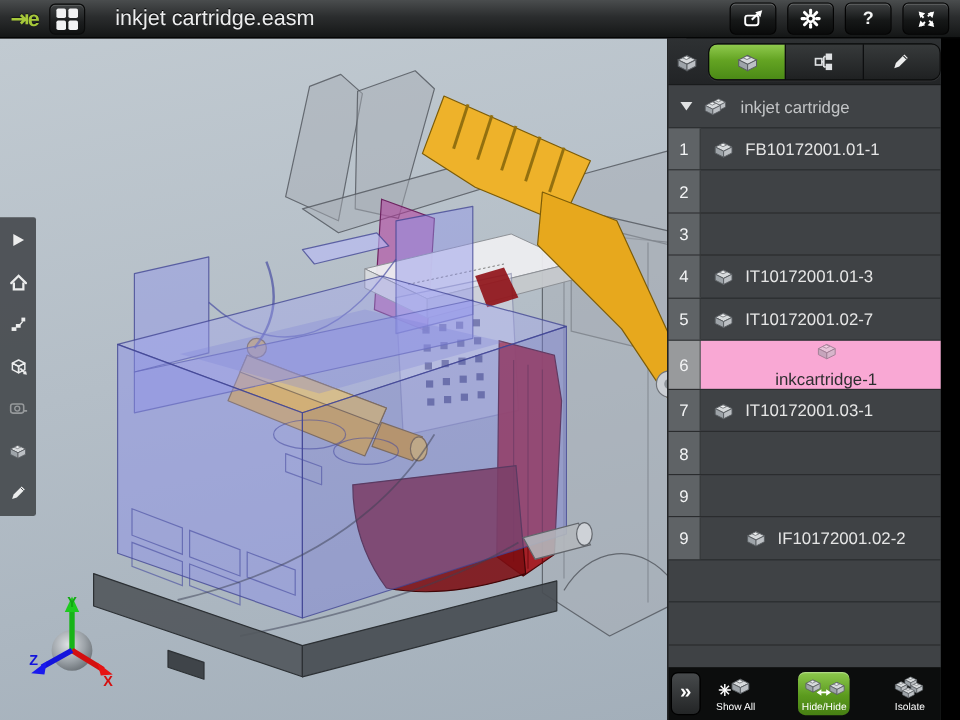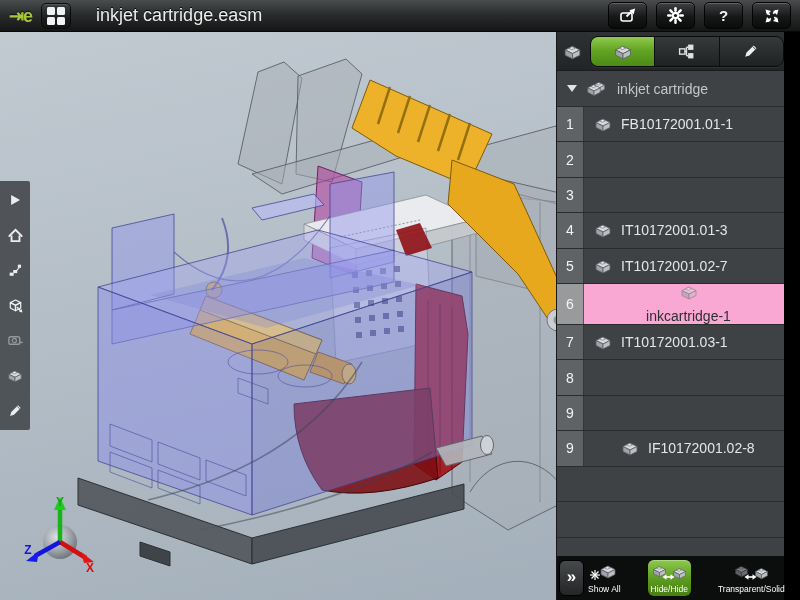--- a/index.html
+++ b/index.html
@@ -444,21 +444,21 @@
     </div>
     <div class="row child">
       <div class="num">9</div>
     </div>
     <div class="row child">
       <div class="num">9</div>
       <div class="rbody">
           <svg width="20" height="16" viewBox="0 0 20 16">
             <use href="#brick-g"></use>
           </svg>
-        <span>IF10172001.02-8</span>
+        <span>IF10172001.02-2</span>
         </div>
     </div>
 
     <div class="empty-row"></div>
     <div class="empty-row"></div>
     <div class="empty-row"></div>
     <div class="fill"></div>
   </div>
 
   <div class="sb-footer">
@@ -482,30 +482,20 @@
         <svg width="36" height="21" viewBox="0 0 36 21">
           <use href="#brick-g" transform="translate(0,2) scale(.85)"></use>
           <use href="#brick-g" transform="translate(20,4) scale(.85)"></use>
           <line x1="14" y1="15" x2="21" y2="15" stroke="#fff" stroke-width="1.6"></line>
           <polygon points="11.5,15 15.5,12.3 15.5,17.7" fill="#fff"></polygon>
           <polygon points="23.5,15 19.5,12.3 19.5,17.7" fill="#fff"></polygon>
         </svg>
         <span>Hide/Hide</span>
       </div>
       <div class="action">
-        <svg width="36" height="21" viewBox="0 0 36 21">
-          <use href="#brick-g" transform="translate(0,2) scale(.85)" opacity=".55"></use>
-          <use href="#brick-g" transform="translate(20,4) scale(.85)"></use>
-          <line x1="14" y1="15" x2="21" y2="15" stroke="#fff" stroke-width="1.6"></line>
-          <polygon points="11.5,15 15.5,12.3 15.5,17.7" fill="#fff"></polygon>
-          <polygon points="23.5,15 19.5,12.3 19.5,17.7" fill="#fff"></polygon>
-        </svg>
-        <span>Transparent/Solid</span>
-      </div>
-      <div class="action">
         <svg width="28" height="21" viewBox="0 0 28 21">
           <use href="#brick-g" transform="translate(8,0) scale(.7)"></use>
           <use href="#brick-g" transform="translate(0,4) scale(.7)"></use>
           <use href="#brick-g" transform="translate(13,5) scale(.7)"></use>
           <use href="#brick-g" transform="translate(6,9) scale(.7)"></use>
         </svg>
         <span>Isolate</span>
       </div>
     </div>
   </div>

